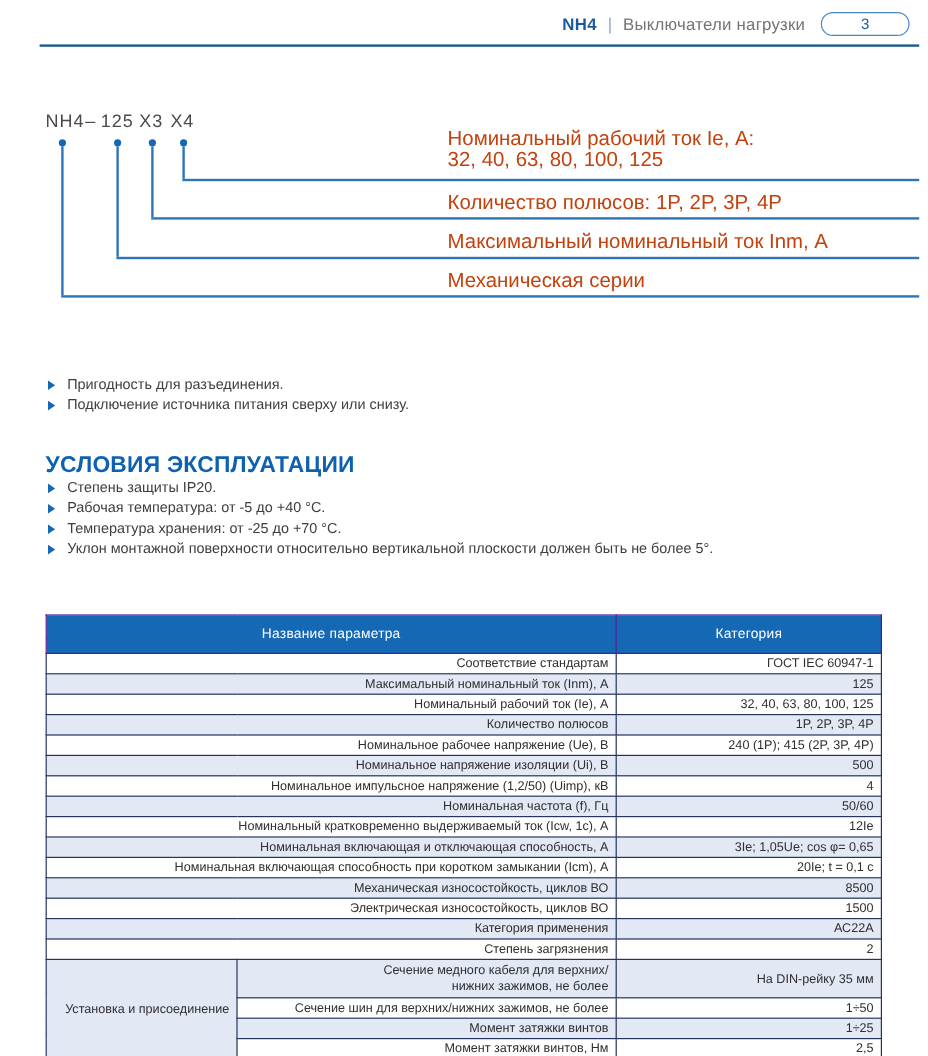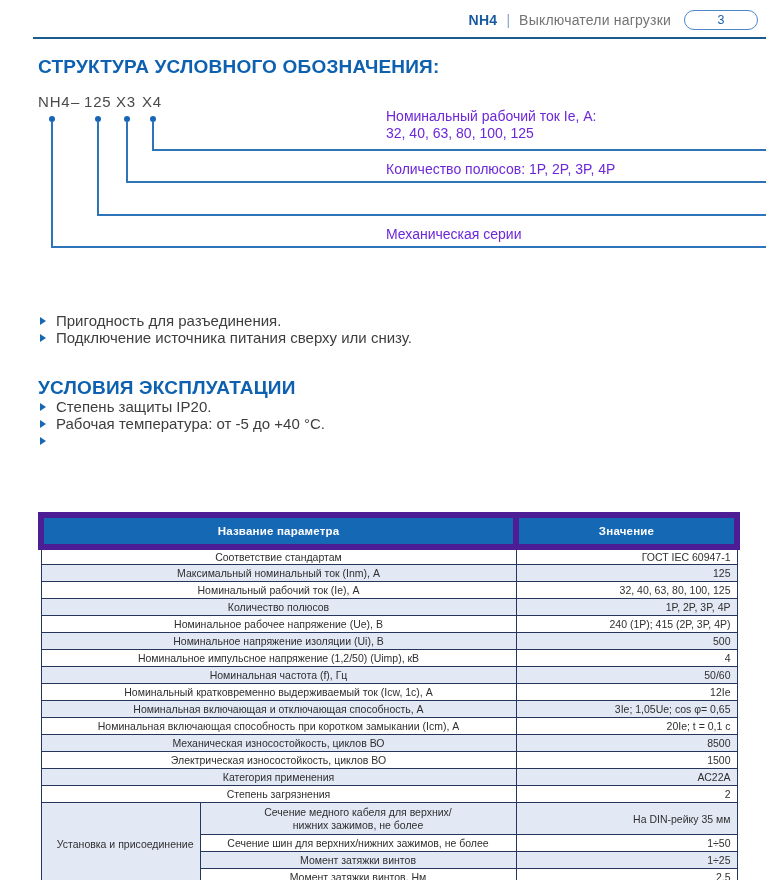--- a/index.html
+++ b/index.html
@@ -53,64 +53,64 @@
   .cp-inm    { left: 46px; }
   .cp-x3     { left: 78px; }
   .cp-x4     { left: 104px; }
   .dot {
     position: absolute; width: 6px; height: 6px; border-radius: 50%;
     background: #1766b5; top: 23px;
   }
   .vline { position: absolute; width: 1.5px; background: #2e74b8; top: 29px; }
   .hline { position: absolute; height: 1.5px; background: #2e74b8; }
   .callout {
-    position: absolute; left: 348px;
-    font-size: 14px; line-height: 16.5px; color: #6d28d9;
+    position: absolute; left: 335px;
+    font-size: 17px; line-height: 16.5px; color: #c2410c;
   }
   .co-0 { top: 15px; }
   .co-1 { top: 68px; }
   .co-2 { top: 101px; }
   .co-3 { top: 133px; }
 
   
   .bullets { position: absolute; left: 38px; list-style: none; }
   .bl-advantages { top: 312px; }
   .bl-conditions { top: 398px; }
   .bullets li {
     display: flex; align-items: flex-start;
-    font-size: 15px; line-height: 17px; color: #3e3e3e;
+    font-size: 12px; line-height: 17px; color: #3e3e3e;
   }
   .tri {
     flex: 0 0 auto; width: 0; height: 0; margin: 5px 10px 0 2px;
     border-left: 6px solid #1668b4;
     border-top: 4px solid transparent;
     border-bottom: 4px solid transparent;
   }
 
   
   .params-table {
     position: absolute; left: 38px; top: 512px; width: 696px;
     border-collapse: collapse;
     border: 1px solid #2e75b8;
     border-bottom: 2px solid #2e75b8;
     table-layout: fixed;
     font-size: 10.5px; color: #2f2f2f;
   }
   .params-table th {
-    background: #1568b3; color: #ffffff; font-weight: bold;
-    font-size: 11.5px; height: 32px; border: 6px solid #4c1d95;
+    background: #1568b3; color: #ffffff; font-weight: normal;
+    font-size: 11.5px; height: 32px; border: 1px solid #4c1d95;
     letter-spacing: .2px;
   }
   .params-table td {
     border: 1px solid #25355c;
     height: 17px; padding: 1px 6px;
   }
   .params-table tbody tr:nth-child(even) td { background: #e2e8f4; }
   .params-table tbody tr:nth-child(odd)  td { background: #ffffff; }
-  td.p-name { text-align: center; }
+  td.p-name { text-align: right; }
   td.p-value { text-align: right; }
   td.group-label {
     background: #e2e8f4 !important;
     vertical-align: middle; text-align: right;
   }
   td.multiline { white-space: pre-line; line-height: 12.5px; padding-top: 3px; padding-bottom: 3px; }
   .col-value { width: 221px; }
   .col-group { width: 159px; }
   .col-sub   { width: 316px; }
 </style>
@@ -122,21 +122,20 @@
   <div class="top-header">
     <span class="brand">NH4</span>
     <span class="hdr-sep">|</span>
     <span class="hdr-subtitle">Выключатели нагрузки</span>
     <span class="page-pill">
       <span>3</span>
     </span>
   </div>
   <div class="header-rule"></div>
 
-  <div class="sec-heading h-structure">СТРУКТУРА УСЛОВНОГО ОБОЗНАЧЕНИЯ:</div>
 
   <div class="diagram">
     <span class="code-part cp-series">NH4</span>
     <span class="code-part cp-dash">–</span>
     <span class="code-part cp-inm">125</span>
     <span class="code-part cp-x3">X3</span>
     <span class="code-part cp-x4">X4</span>
 
     <span class="dot" style="left:11px"></span>
     <span class="dot" style="left:57px"></span>
@@ -153,20 +152,23 @@
     <span class="hline" style="top:121px; left:59px;  width:669px"></span>
     <span class="hline" style="top:153px; left:13px;  width:715px"></span>
 
     <div class="callout co-0">
       <div>Номинальный рабочий ток Ie, А:</div>
       <div>32, 40, 63, 80, 100, 125</div>
     </div>
     <div class="callout co-1">
       <div>Количество полюсов: 1P, 2P, 3P, 4P</div>
     </div>
+    <div class="callout co-2">
+      <div>Максимальный номинальный ток Inm, А</div>
+    </div>
     <div class="callout co-3">
       <div>Механическая серии</div>
     </div>
   </div>
 
   <ul class="bullets bl-advantages">
     <li>
         <span class="tri"></span>
         <span>Пригодность для разъединения.</span>
       </li>
@@ -181,35 +183,40 @@
     <li>
         <span class="tri"></span>
         <span>Степень защиты IP20.</span>
       </li>
     <li>
         <span class="tri"></span>
         <span>Рабочая температура: от -5 до +40 °C.</span>
       </li>
     <li>
         <span class="tri"></span>
+        <span>Температура хранения: от -25 до +70 °C.</span>
+      </li>
+    <li>
+        <span class="tri"></span>
+        <span>Уклон монтажной поверхности относительно вертикальной плоскости должен быть не более 5°.</span>
       </li>
   </ul>
 
   <div class="sec-heading h-parameters">ОСНОВНЫЕ ТЕХНИЧЕСКИЕ ПАРАМЕТРЫ</div>
 
   <table class="params-table">
     <colgroup>
       <col class="col-group">
         <col class="col-sub">
         <col class="col-value">
     </colgroup>
     <thead>
       <tr>
         <th colspan="2">Название параметра</th>
-        <th>Значение</th>
+        <th>Категория</th>
       </tr>
     </thead>
     <tbody>
       <tr>
           <td class="p-name" colspan="2">Соответствие стандартам</td>
           <td class="p-value">ГОСТ IEC 60947-1</td>
         </tr>
       <tr>
           <td class="p-name" colspan="2">Максимальный номинальный ток (Inm), А</td>
           <td class="p-value">125</td>

